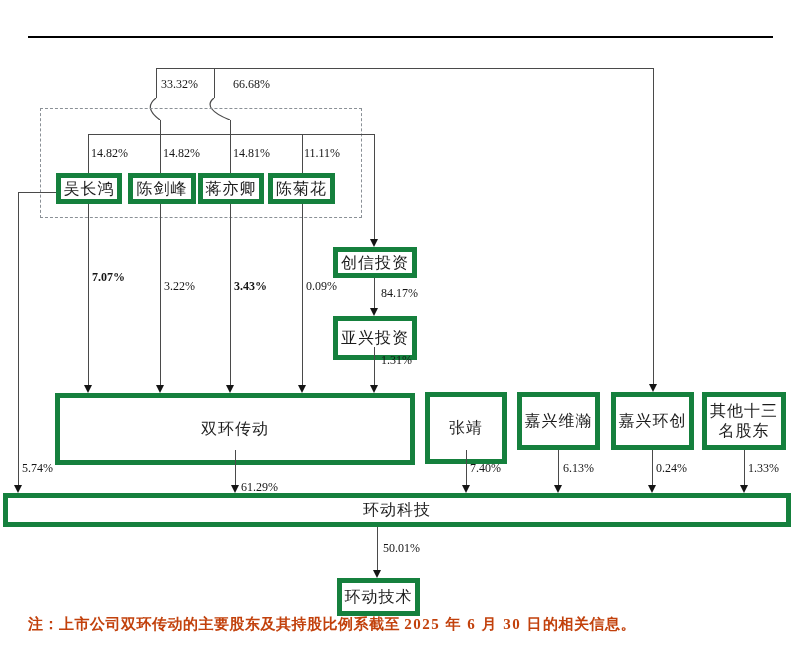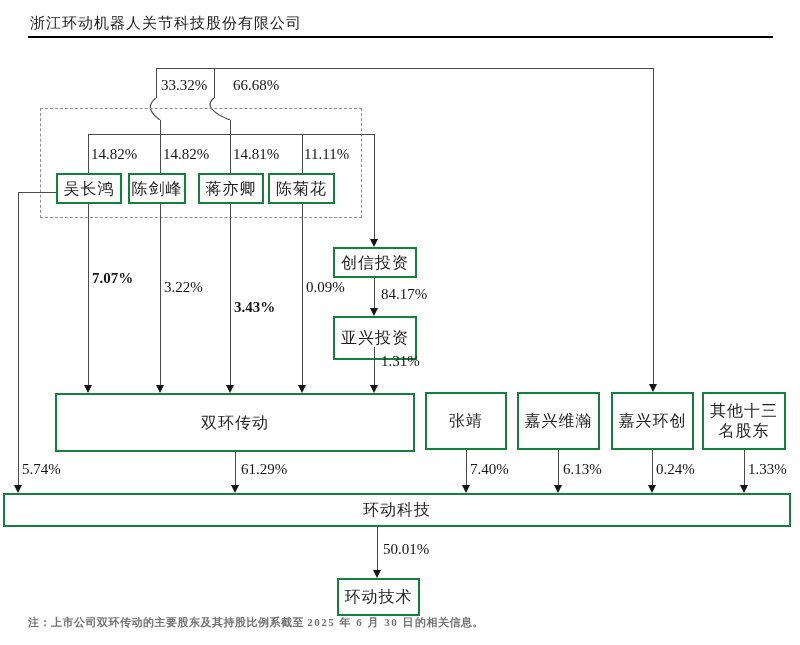--- a/index.html
+++ b/index.html
@@ -5,42 +5,41 @@
   html,body{margin:0;padding:0;background:#fff;}
   #page{position:relative;width:800px;height:645px;background:#ffffff;overflow:hidden;
         font-family:"Liberation Serif","DejaVu Serif",serif;color:#111;}
   
   .hdr-left{position:absolute;left:30px;top:14px;font-size:15px;letter-spacing:1px;color:#1a1a1a;}
   .hdr-right{position:absolute;right:27px;top:14px;font-size:15px;letter-spacing:1px;color:#1a1a1a;}
   .hdr-rule{position:absolute;left:28px;top:36px;width:745px;height:2px;background:#000;}
   
   .hl{position:absolute;height:1px;background:#4a4a4a;}
   .vl{position:absolute;width:1px;background:#4a4a4a;}
-  .box{position:absolute;border:2px solid #15803d;background:#fff;display:flex;
+  .box{position:absolute;border:5px solid #15803d;background:#fff;display:flex;
        align-items:center;justify-content:center;text-align:center;
        font-size:16px;color:#1c1c1c;letter-spacing:1px;line-height:1.25;box-sizing:border-box;}
   .dashed-group{position:absolute;left:40px;top:108px;width:322px;height:110px;
        border:1px dashed #8a9096;box-sizing:border-box;}
-  .pct{position:absolute;font-size:15px;color:#151515;white-space:nowrap;}
+  .pct{position:absolute;font-size:12px;color:#151515;white-space:nowrap;}
   .pct.b{font-weight:bold;}
   .arr{position:absolute;width:0;height:0;border-left:4.5px solid transparent;
        border-right:4.5px solid transparent;border-top:8px solid #151515;}
   .hop{position:absolute;}
   .small-name{max-width:68px;}
   
-  .note{position:absolute;left:28px;top:615px;font-size:11px;color:#737373;
+  .note{position:absolute;left:28px;top:615px;font-size:15px;color:#c2410c;
         font-weight:600;letter-spacing:0.5px;white-space:nowrap;}
   .note b{font-weight:800;letter-spacing:1.5px;}
 </style>
 </head>
 <body>
 
 <div id="page">
 
-  <div class="hdr-left">浙江环动机器人关节科技股份有限公司</div>
   <div class="hdr-rule"></div>
 
   <div>
 
     <div class="hl" style="left:156px;top:68px;width:498px;"></div>
     <div class="vl" style="left:156px;top:68px;height:30px;"></div>
     <div class="vl" style="left:214px;top:68px;height:30px;"></div>
     <div class="vl" style="left:653px;top:68px;height:318px;"></div>
     <div class="arr" style="left:648.5px;top:384px;"></div>
     <div class="pct" style="left:161px;top:77px;">33.32%</div>
@@ -62,48 +61,48 @@
     <div class="vl" style="left:302px;top:134px;height:39px;"></div>
     <div class="vl" style="left:374px;top:134px;height:106px;"></div>
     <div class="arr" style="left:369.5px;top:239px;"></div>
 
     <div class="pct" style="left:91px;top:146px;">14.82%</div>
     <div class="pct" style="left:163px;top:146px;">14.82%</div>
     <div class="pct" style="left:233px;top:146px;">14.81%</div>
     <div class="pct" style="left:304px;top:146px;">11.11%</div>
 
     <div class="box" style="left:56px;top:173px;width:66px;height:31px;">吴长鸿</div>
-    <div class="box" style="left:128px;top:173px;width:58px;height:31px;">陈剑峰</div>
+    <div class="box" style="left:128px;top:173px;width:68px;height:31px;">陈剑峰</div>
     <div class="box" style="left:198px;top:173px;width:66px;height:31px;">蒋亦卿</div>
     <div class="box" style="left:268px;top:173px;width:67px;height:31px;">陈菊花</div>
 
     <div class="vl" style="left:88px;top:204px;height:185px;"></div>
     <div class="vl" style="left:160px;top:204px;height:185px;"></div>
     <div class="vl" style="left:230px;top:204px;height:185px;"></div>
     <div class="vl" style="left:302px;top:204px;height:185px;"></div>
     <div class="arr" style="left:83.5px;top:385px;"></div>
     <div class="arr" style="left:155.5px;top:385px;"></div>
     <div class="arr" style="left:225.5px;top:385px;"></div>
     <div class="arr" style="left:297.5px;top:385px;"></div>
     <div class="pct b" style="left:92px;top:270px;">7.07%</div>
     <div class="pct" style="left:164px;top:279px;">3.22%</div>
-    <div class="pct b" style="left:234px;top:279px;margin-top:20px;">3.43%</div>
+    <div class="pct b" style="left:234px;top:279px;">3.43%</div>
     <div class="pct" style="left:306px;top:279px;">0.09%</div>
 
     <div class="box" style="left:333px;top:247px;width:84px;height:31px;">创信投资</div>
     <div class="vl" style="left:374px;top:278px;height:32px;"></div>
     <div class="arr" style="left:369.5px;top:308px;"></div>
     <div class="pct" style="left:381px;top:286px;">84.17%</div>
     <div class="box" style="left:333px;top:316px;width:84px;height:44px;">亚兴投资</div>
     <div class="vl" style="left:374px;top:347px;height:42px;"></div>
     <div class="arr" style="left:369.5px;top:385px;"></div>
     <div class="pct" style="left:381px;top:353px;">1.31%</div>
 
-    <div class="box" style="left:55px;top:393px;width:360px;height:59px;">双环传动</div>
-    <div class="box" style="left:425px;top:392px;width:82px;height:58px;">张靖</div>
+    <div class="box" style="left:55px;top:393px;width:360px;height:72px;">双环传动</div>
+    <div class="box" style="left:425px;top:392px;width:82px;height:72px;">张靖</div>
     <div class="box" style="left:517px;top:392px;width:83px;height:58px;">嘉兴维瀚</div>
     <div class="box" style="left:611px;top:392px;width:83px;height:58px;">嘉兴环创</div>
     <div class="box" style="left:702px;top:392px;width:84px;height:58px;">
       <span class="small-name">其他十三名股东</span>
     </div>
 
     <div class="hl" style="left:18px;top:192px;width:38px;"></div>
     <div class="vl" style="left:18px;top:192px;height:297px;"></div>
     <div class="arr" style="left:13.5px;top:485px;"></div>
     <div class="pct" style="left:22px;top:461px;">5.74%</div>
@@ -111,21 +110,21 @@
     <div class="vl" style="left:235px;top:450px;height:39px;"></div>
     <div class="vl" style="left:466px;top:450px;height:39px;"></div>
     <div class="vl" style="left:558px;top:450px;height:39px;"></div>
     <div class="vl" style="left:652px;top:450px;height:39px;"></div>
     <div class="vl" style="left:744px;top:450px;height:39px;"></div>
     <div class="arr" style="left:230.5px;top:485px;"></div>
     <div class="arr" style="left:461.5px;top:485px;"></div>
     <div class="arr" style="left:553.5px;top:485px;"></div>
     <div class="arr" style="left:647.5px;top:485px;"></div>
     <div class="arr" style="left:739.5px;top:485px;"></div>
-    <div class="pct" style="left:241px;top:461px;">61.29%</div>
+    <div class="pct" style="left:241px;top:480px;">61.29%</div>
     <div class="pct" style="left:470px;top:461px;">7.40%</div>
     <div class="pct" style="left:563px;top:461px;">6.13%</div>
     <div class="pct" style="left:656px;top:461px;">0.24%</div>
     <div class="pct" style="left:748px;top:461px;">1.33%</div>
 
     <div class="box" style="left:3px;top:493px;width:788px;height:34px;">环动科技</div>
 
     <div class="vl" style="left:377px;top:527px;height:47px;"></div>
     <div class="arr" style="left:372.5px;top:570px;"></div>
     <div class="pct" style="left:383px;top:541px;">50.01%</div>

